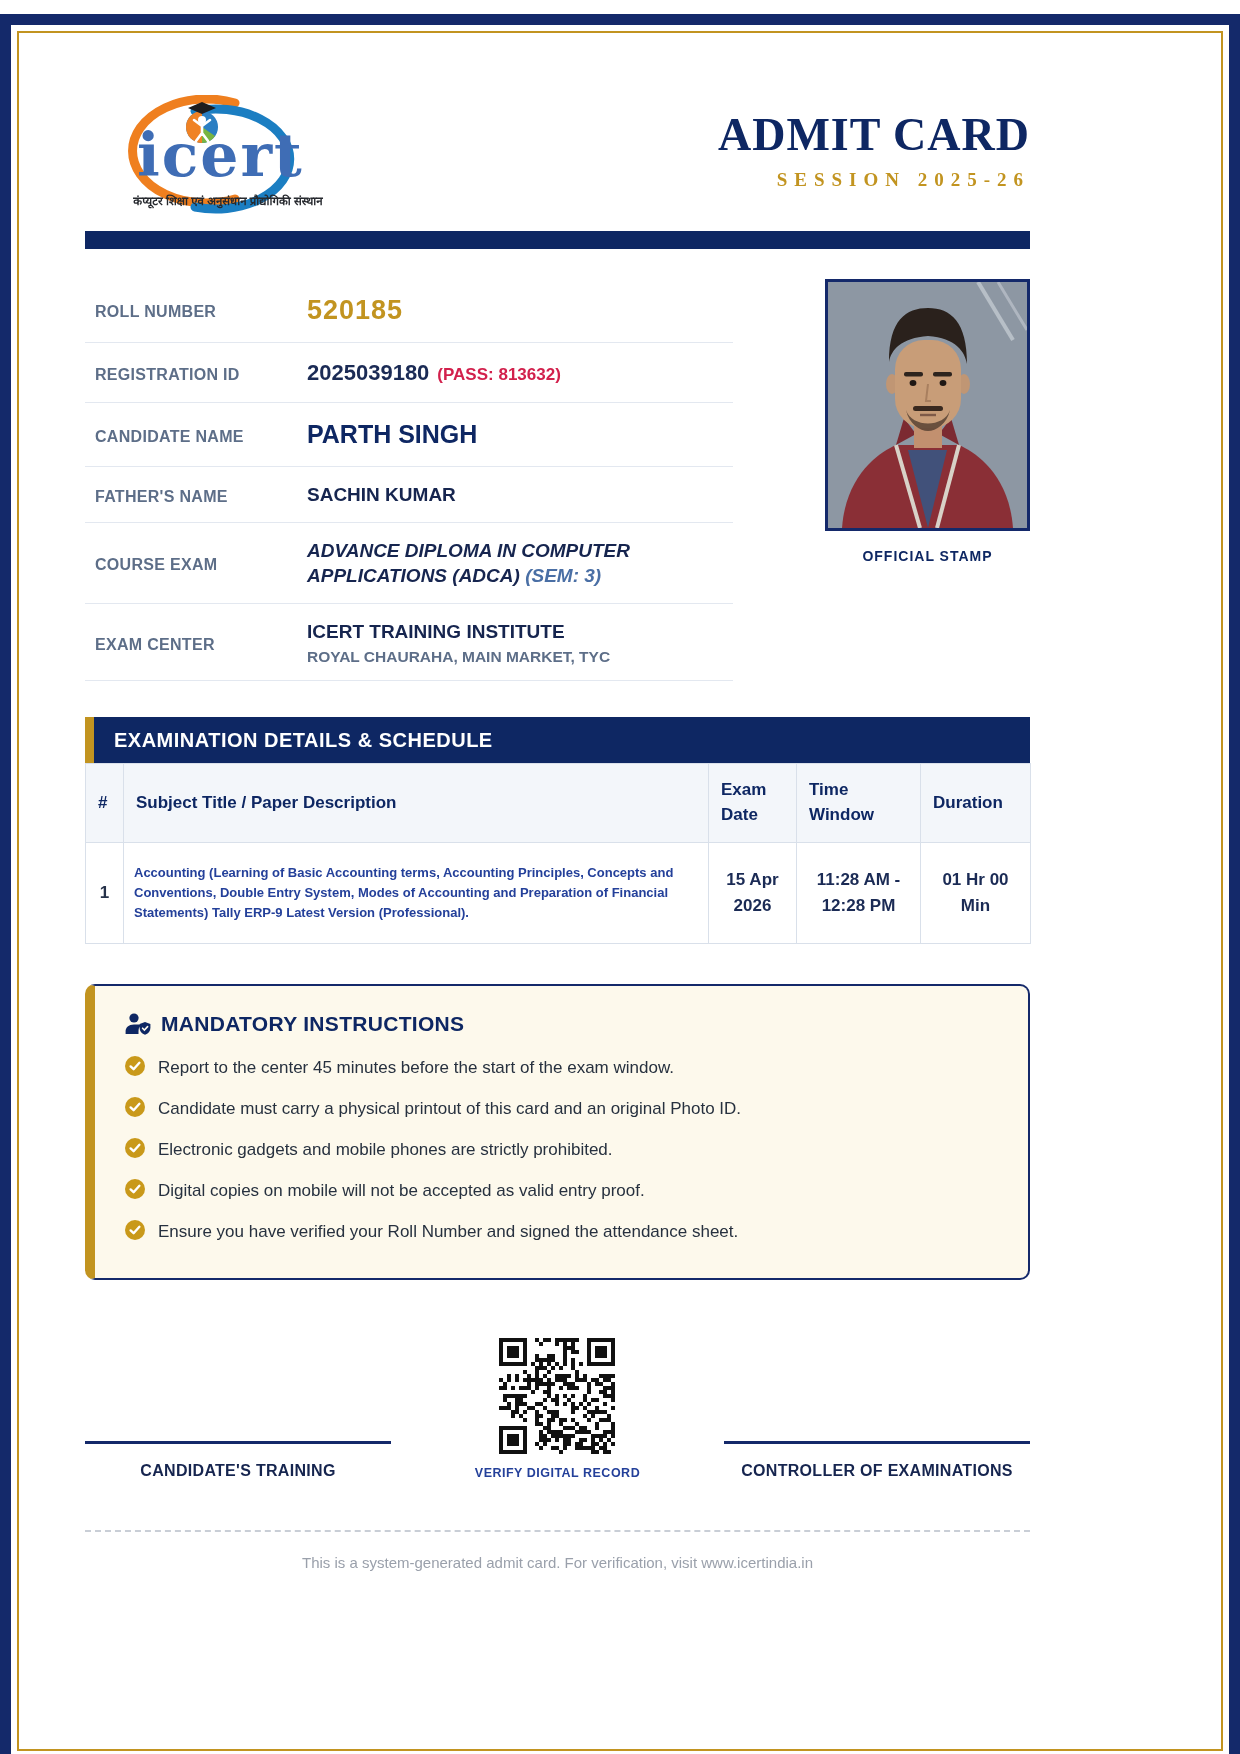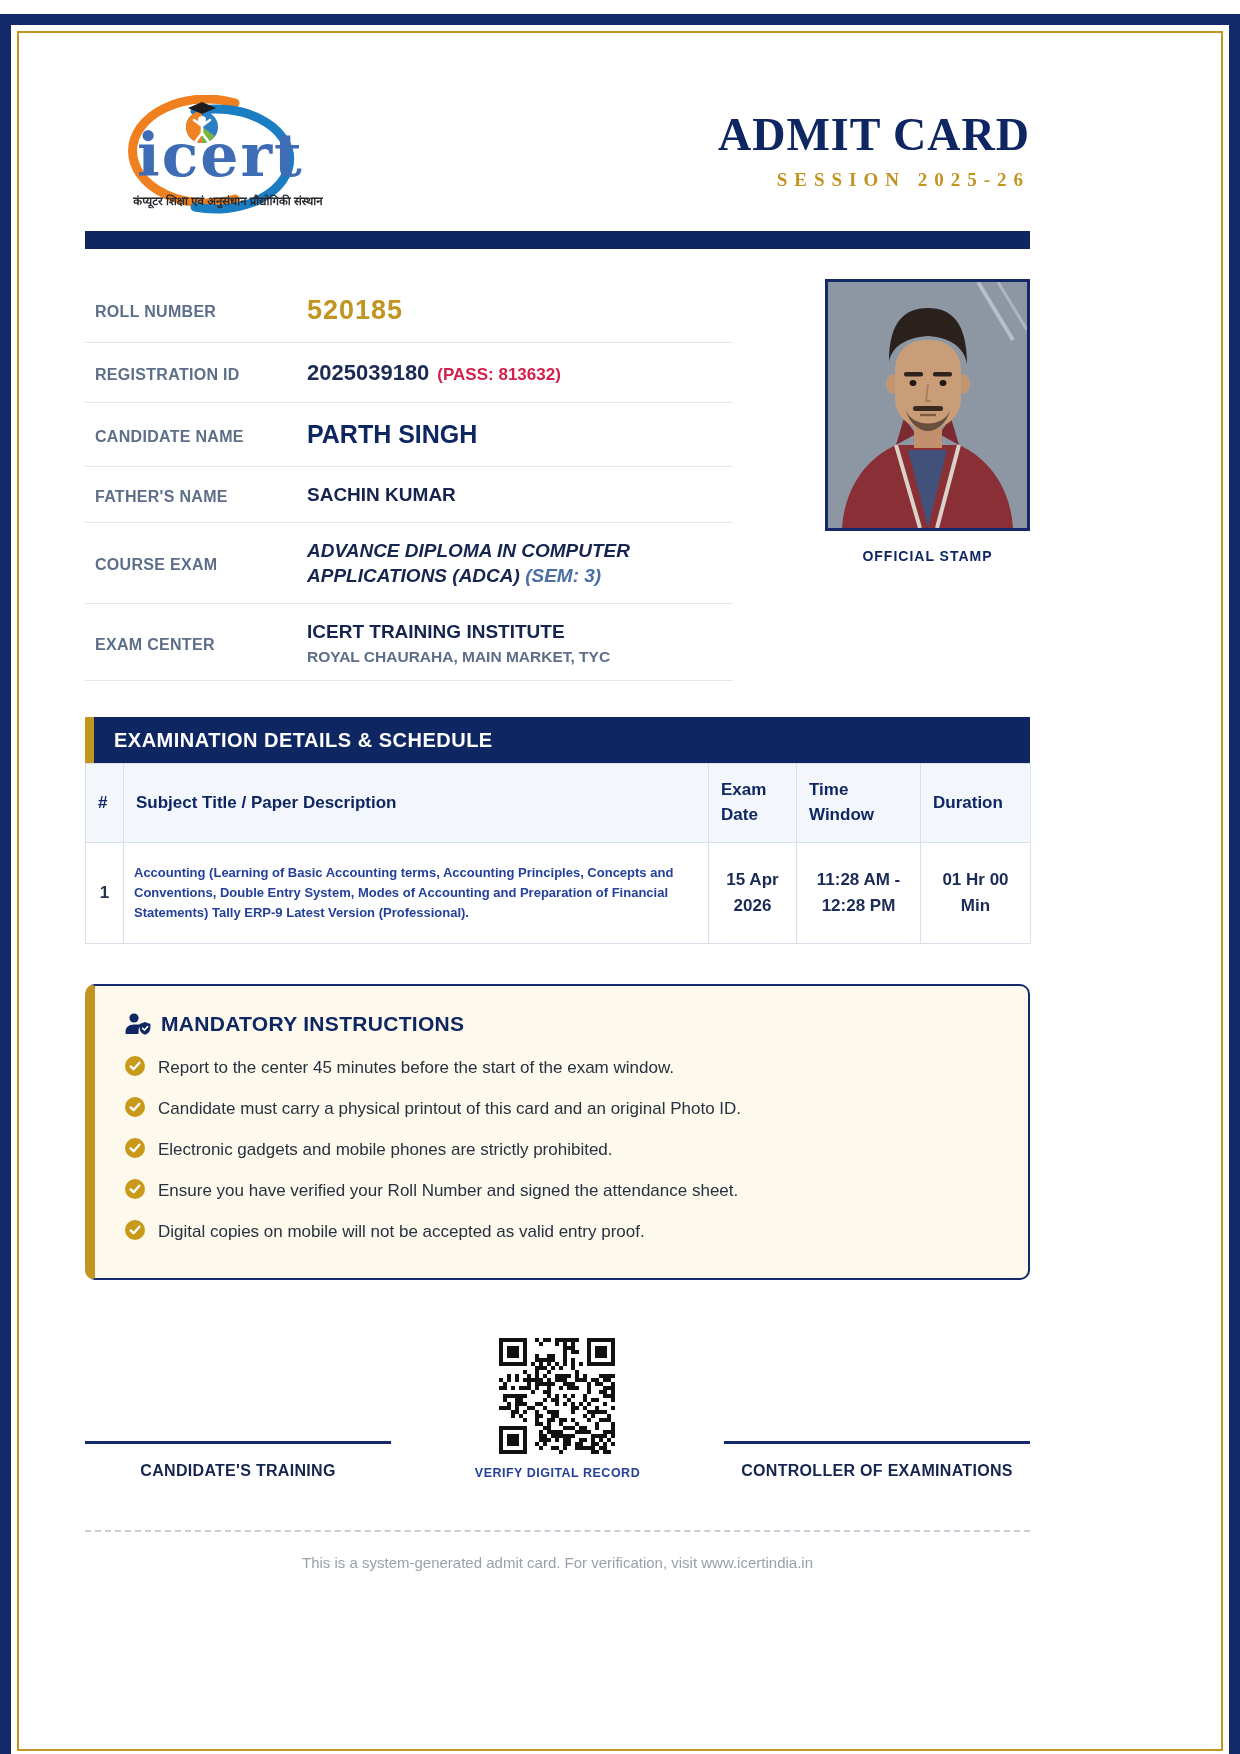--- a/index.html
+++ b/index.html
@@ -250,28 +250,28 @@
               <circle cx="10" cy="10" r="10" fill="#c9991a"></circle>
               <path d="M5.6 10.4 L8.6 13.2 L14.4 6.8" stroke="#ffffff" stroke-width="2.4" fill="none" stroke-linecap="round" stroke-linejoin="round"></path>
             </svg>
           <span class="instr-text">Electronic gadgets and mobile phones are strictly prohibited.</span>
         </div>
         <div class="instr-item">
           <svg class="check-badge" width="20" height="20" viewBox="0 0 20 20">
               <circle cx="10" cy="10" r="10" fill="#c9991a"></circle>
               <path d="M5.6 10.4 L8.6 13.2 L14.4 6.8" stroke="#ffffff" stroke-width="2.4" fill="none" stroke-linecap="round" stroke-linejoin="round"></path>
             </svg>
-          <span class="instr-text">Ensure you have verified your Roll Number and signed the attendance sheet.</span>
+          <span class="instr-text">Digital copies on mobile will not be accepted as valid entry proof.</span>
         </div>
         <div class="instr-item">
           <svg class="check-badge" width="20" height="20" viewBox="0 0 20 20">
               <circle cx="10" cy="10" r="10" fill="#c9991a"></circle>
               <path d="M5.6 10.4 L8.6 13.2 L14.4 6.8" stroke="#ffffff" stroke-width="2.4" fill="none" stroke-linecap="round" stroke-linejoin="round"></path>
             </svg>
-          <span class="instr-text">Digital copies on mobile will not be accepted as valid entry proof.</span>
+          <span class="instr-text">Ensure you have verified your Roll Number and signed the attendance sheet.</span>
         </div>
       </div>
     </div>
 
     <div class="bottom-row">
       <div class="sig-block">
         <div class="sig-line"></div>
         <div class="sig-label">CANDIDATE'S TRAINING</div>
       </div>
       <div class="qr-block">

